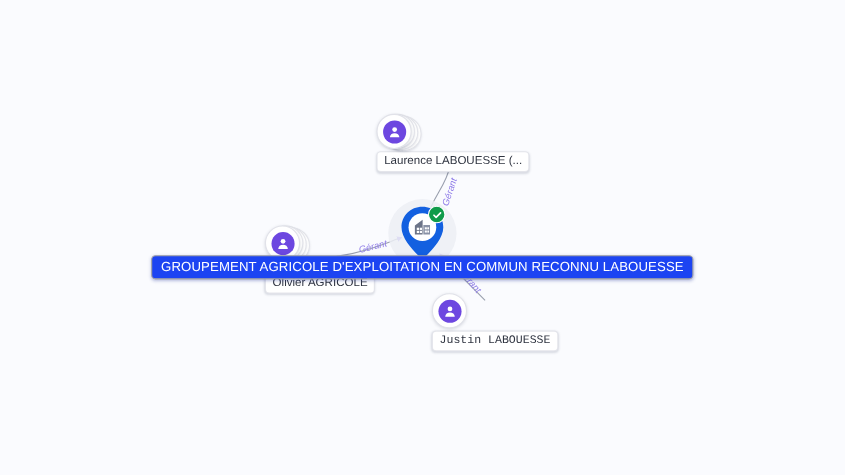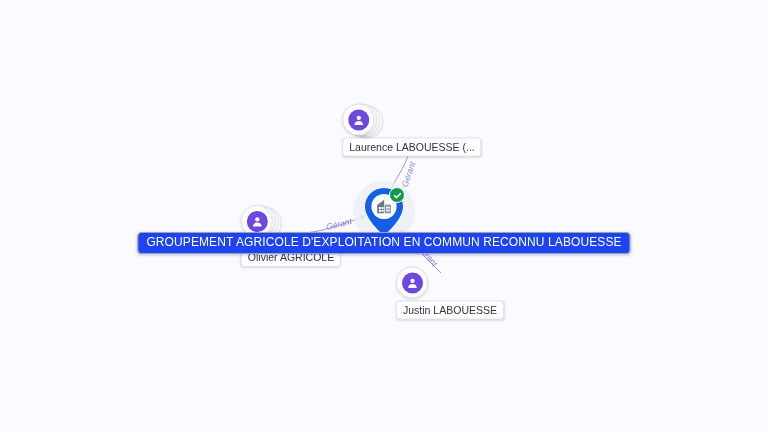--- a/index.html
+++ b/index.html
@@ -214,21 +214,21 @@
           <svg width="13" height="13" viewBox="0 0 24 24" fill="#ffffff">
             <circle cx="12" cy="8" r="4"></circle>
             <path d="M4 21c0-4.4 3.6-7 8-7s8 2.6 8 7z"></path>
           </svg>
         </div>
       </div>
     </div>
     <div class="name-chip" style="margin-top:13px;">Olivier AGRICOLE</div>
   </div>
 
-  <div class="node" style="left:450px; top:293px;">
+  <div class="node" style="left:450px; top:293px;font-family:Liberation Mono, monospace;">
     <div class="avatar-wrap">
       <div class="avatar-front">
         <div class="avatar-disc">
           <svg width="13" height="13" viewBox="0 0 24 24" fill="#ffffff">
             <circle cx="12" cy="8" r="4"></circle>
             <path d="M4 21c0-4.4 3.6-7 8-7s8 2.6 8 7z"></path>
           </svg>
         </div>
       </div>
     </div>

